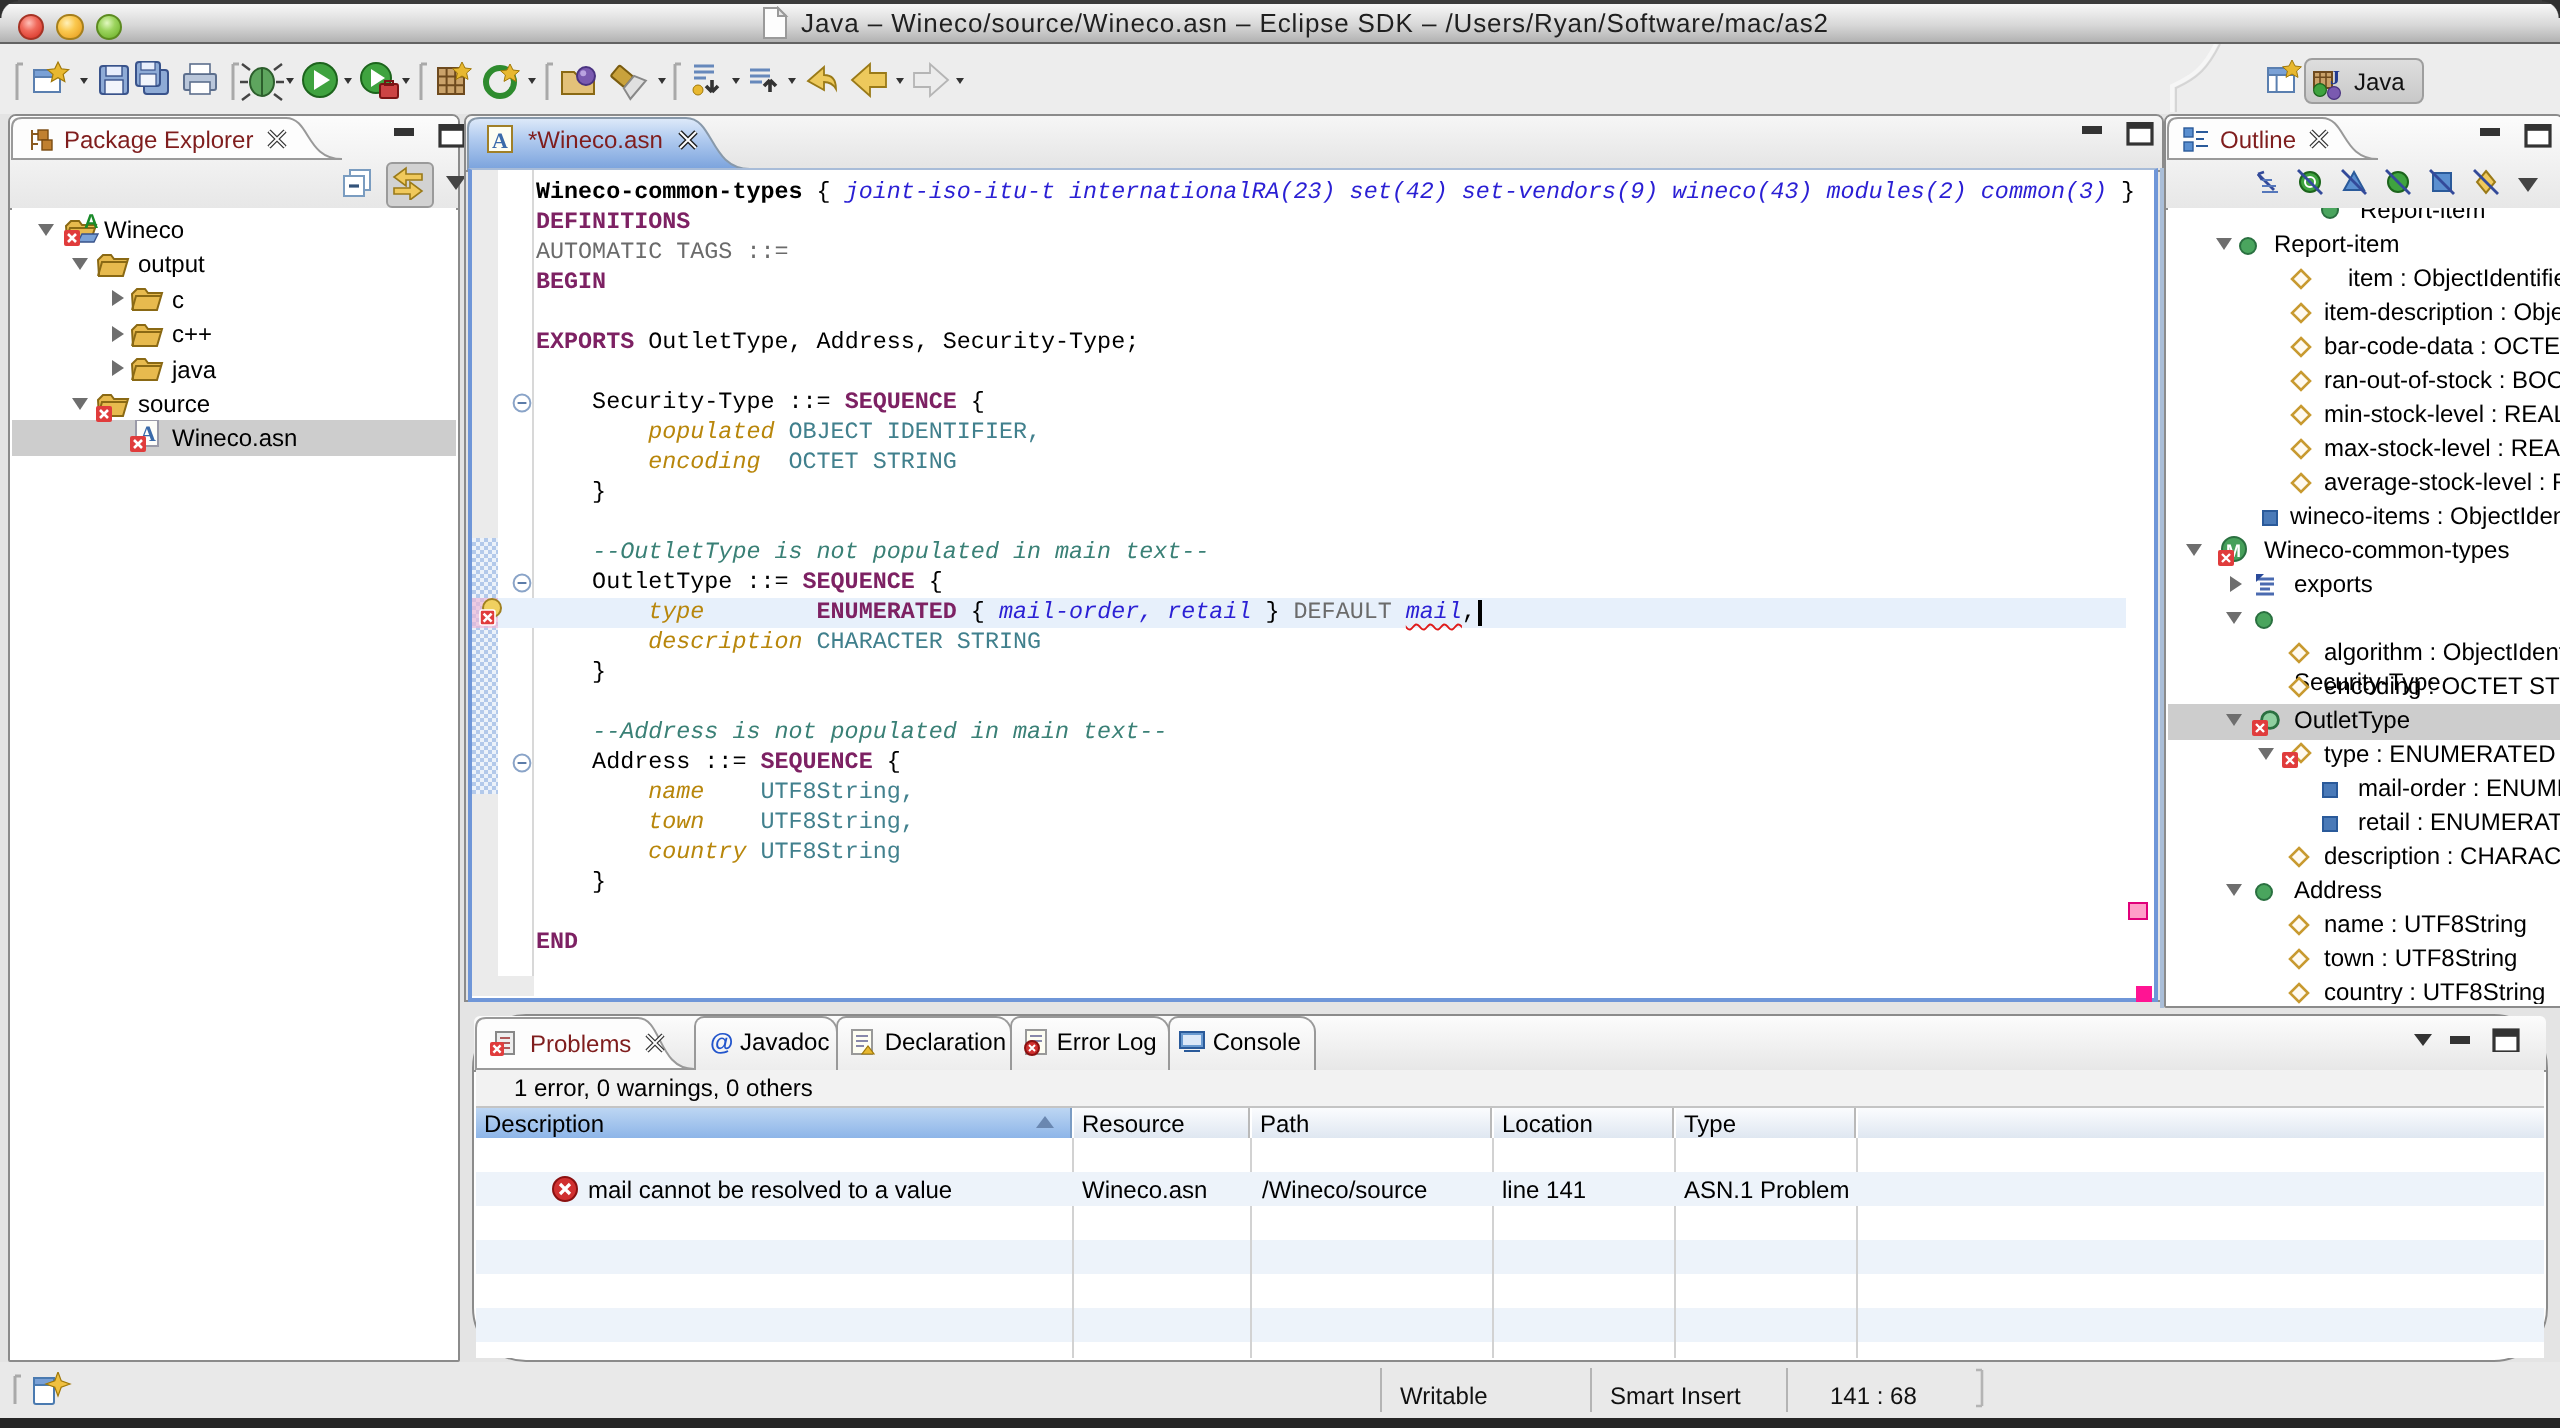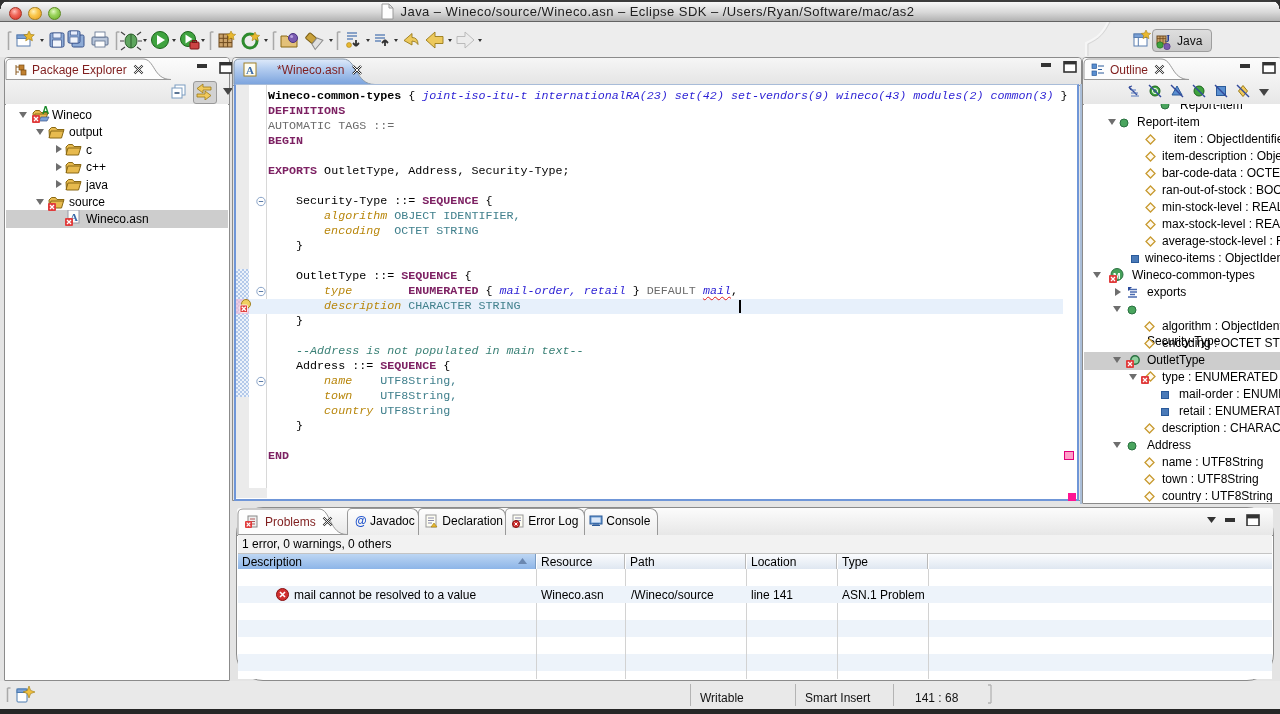--- a/index.html
+++ b/index.html
@@ -315,21 +315,21 @@
         <stop offset="1" stop-color="#7ba3dd"></stop>
       </linearGradient>
     </defs>
     <path d="M1 27.5 L1 7 Q1 2 7 2 L110 2 C124 2 122 27.5 142 27.5 Z" fill="url(#tgb)" stroke="#8899aa" stroke-width="1"></path>
   </svg>
 <div class="abs" style="left:243px;top:61px;width:130px;height:17px;display:flex;align-items:center;">
  <svg width="14" height="15">
       <rect x="1" y="1" width="12" height="13" fill="#fdfdf2" stroke="#a08028"></rect>
       <text x="3" y="12" font-size="11" font-weight="bold" fill="#3a6aaa" font-family="Liberation Serif">A</text>
     </svg>
- <span class="tabtxt" style="margin-left:20px;text-align:center;">*Wineco.asn</span>
+ <span class="tabtxt" style="margin-left:7px;text-align:center;">*Wineco.asn</span>
  <svg width="12" height="12" style="margin-left:7px">
       <path d="M2 2 L10 10 M10 2 L2 10" stroke="#222" stroke-width="2.4"></path>
       <path d="M2 2 L10 10 M10 2 L2 10" stroke="#fff" stroke-width="1"></path>
     </svg>
 </div>
 <svg class="minmax" width="40" height="12" style="left:1040px;top:61px;">
     <rect x="1" y="2" width="10" height="4" fill="#333"></rect>
     <rect x="24" y="0" width="12" height="11" fill="#fff" stroke="#333" stroke-width="1.6"></rect>
     <rect x="24" y="0" width="12" height="3.4" fill="#333"></rect>
   </svg>
@@ -364,24 +364,25 @@
     </svg>
 
 <pre id="code"><span class="m">Wineco-common-types</span> { <span class="v">joint-iso-itu-t internationalRA(23) set(42) set-vendors(9) wineco(43) modules(2) common(3)</span> }
 <span class="k">DEFINITIONS</span>
 <span class="g">AUTOMATIC TAGS ::=</span>
 <span class="k">BEGIN</span>
 
 <span class="k">EXPORTS</span> OutletType, Address, Security-Type;
 
     Security-Type ::= <span class="k">SEQUENCE</span> {
-        <span class="f">algorithm</span> <span class="t">OBJECT IDENTIFIER,</span>
+        <span class="f">populated</span> <span class="t">OBJECT IDENTIFIER,</span>
         <span class="f">encoding</span>  <span class="t">OCTET STRING</span>
     }
 
+    <span class="c">--OutletType is not populated in main text--</span>
     OutletType ::= <span class="k">SEQUENCE</span> {
         <span class="f">type</span>        <span class="k">ENUMERATED</span> { <span class="v">mail-order,</span> <span class="v">retail</span> } <span class="g">DEFAULT</span> <span class="v u">mail</span>,
         <span class="f">description</span> <span class="t">CHARACTER STRING</span>
     }
 
     <span class="c">--Address is not populated in main text--</span>
     Address ::= <span class="k">SEQUENCE</span> {
         <span class="f">name</span>    <span class="t">UTF8String,</span>
         <span class="f">town</span>    <span class="t">UTF8String,</span>
         <span class="f">country</span> <span class="t">UTF8String</span>
@@ -658,21 +659,21 @@
           <path d="M4 9 h6 M3 10.5 h8" stroke="#2a5a9a"></path>
         </svg> Console</div>
  </div>
  <svg width="60" height="12" style="position:absolute;right:8px;top:6px;">
       <path d="M2 3 h9 l-4.5 6z" fill="#333"></path>
       <rect x="20" y="4" width="10" height="4" fill="#333"></rect>
       <rect x="42" y="1" width="12" height="11" fill="#fff" stroke="#333" stroke-width="1.6"></rect>
       <rect x="42" y="1" width="12" height="3.4" fill="#333"></rect>
     </svg>
 
- <div class="abs" style="left:1px;top:27px;right:1px;height:18px;background:#f2f2f2;border-bottom:1px solid #c4c4c4;font-size:12px;color:#000;line-height:18px;padding-left:4px;">1 error, 0 warnings, 0 others</div>
+ <div class="abs" style="left:1px;top:27px;right:1px;height:18px;background:#f2f2f2;border-bottom:1px solid #c4c4c4;font-size:12px;color:#000;line-height:18px;padding-left:19px;">1 error, 0 warnings, 0 others</div>
 
  <div class="abs" style="left:1px;top:46px;right:1px;height:15px;">
   <div class="hcell" style="left:0;width:298px;background:linear-gradient(#bdd6f3,#8db5e8);border-right:1px solid #7a9cc4;">Description<svg width="9" height="7" style="position:absolute;right:8px;top:4px">
           <path d="M4.5 0 L9 6 H0z" fill="#6a87b0"></path>
         </svg></div>
   <div class="hcell" style="left:299px;width:88px;">Resource</div>
   <div class="hcell" style="left:388px;width:120px;">Path</div>
   <div class="hcell" style="left:509px;width:90px;">Location</div>
   <div class="hcell" style="left:600px;width:90px;">Type</div>
   <div class="hcell" style="left:691px;right:0;border-right:0;"></div>

